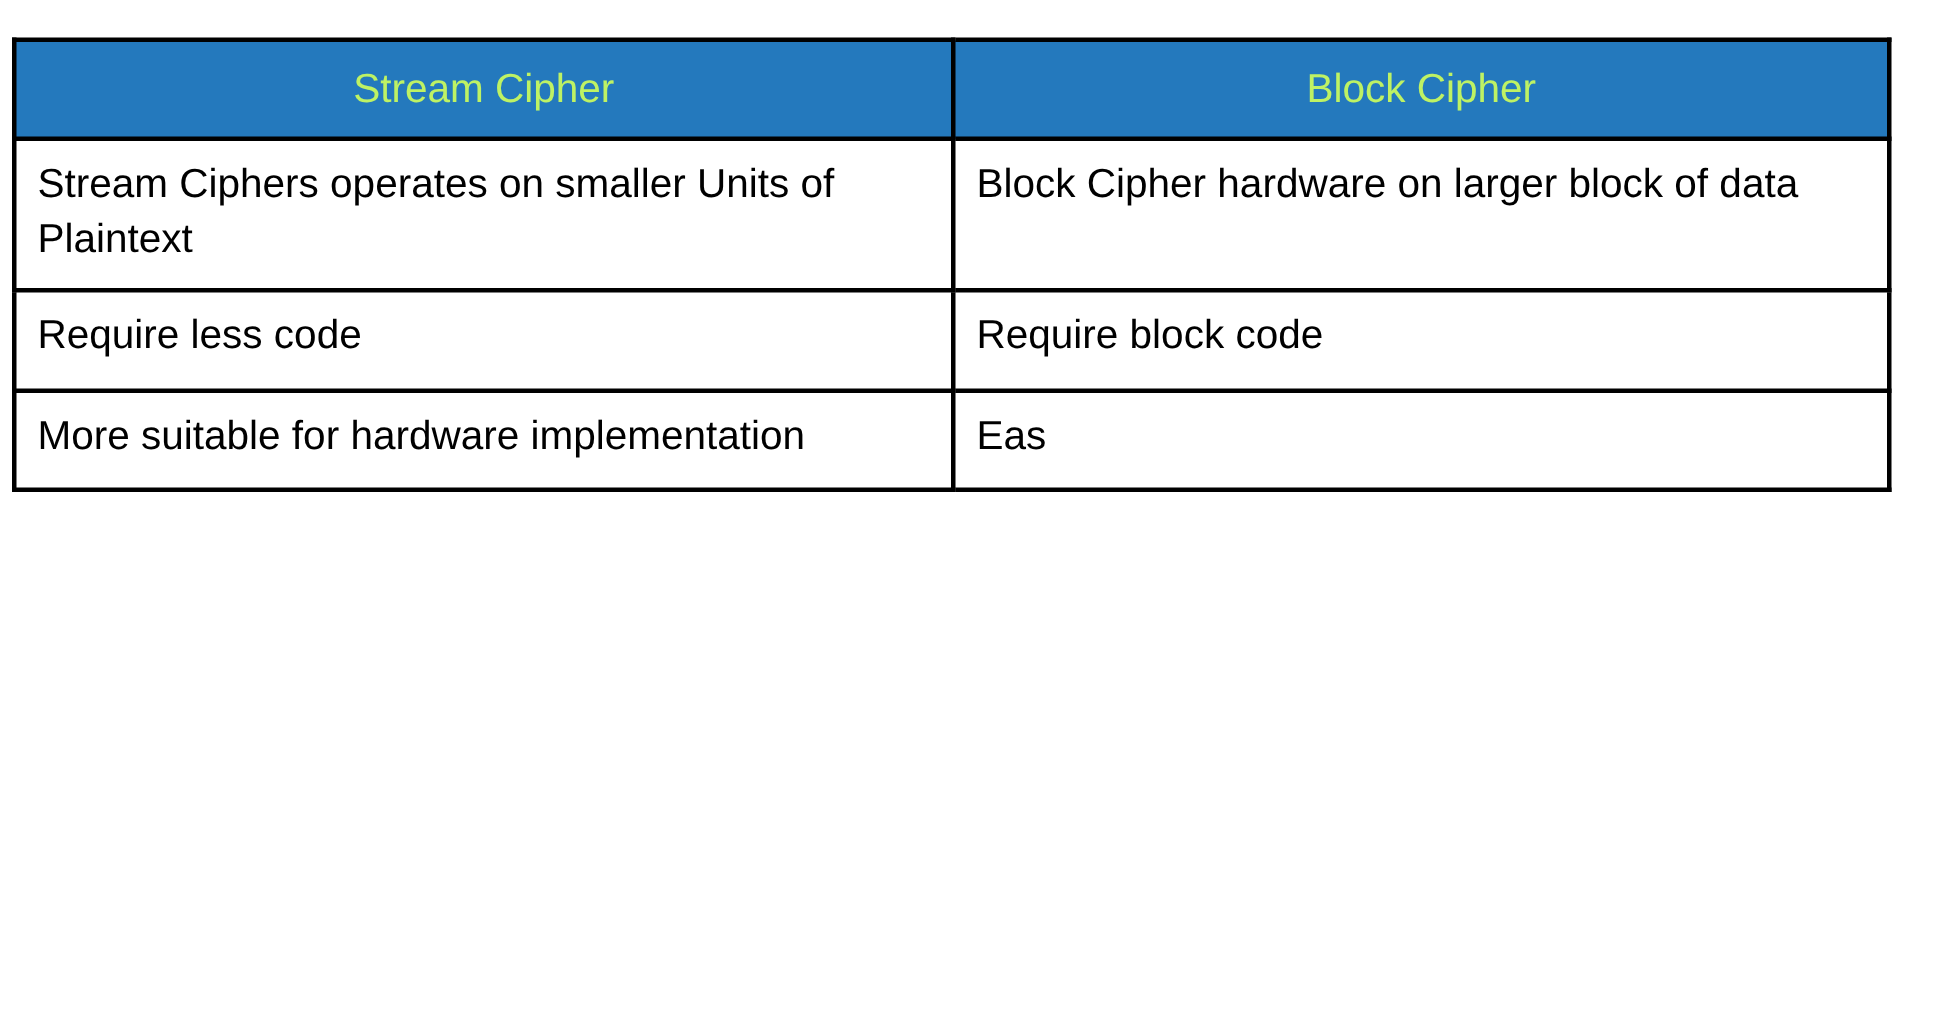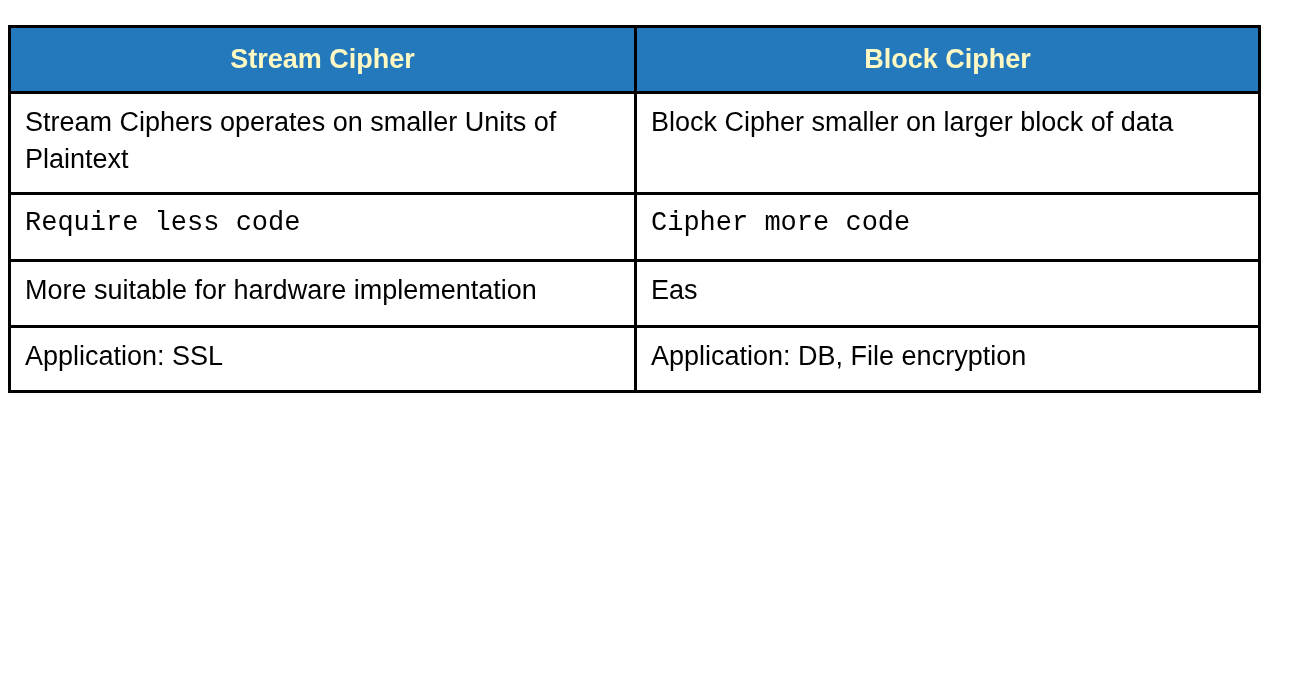--- a/index.html
+++ b/index.html
@@ -27,41 +27,41 @@
 
   #comparison-table th,
   #comparison-table td {
     border: 3px solid #000000;
     vertical-align: top;
     box-sizing: border-box;
   }
 
   #comparison-table thead th {
     background: #2479bd;
-    color: #fef9c3;
+    color: #bef264;
     text-align: center;
-    font-weight: bold;
+    font-weight: normal;
     font-size: 27px;
     line-height: 34px;
     height: 66px;
     padding: 14px 10px 12px 10px;
   }
 
   #comparison-table tbody td {
     background: #ffffff;
     color: #000000;
     font-size: 27px;
     line-height: 37px;
     padding: 10px 12px 10px 14px;
   }
 
   .row-h1 td { height: 101px; }
   .row-h2 td { height: 70px; }
   .row-h3 td { height: 136px; }
-  .row-h4 td { height: 67px; font-family: Liberation Mono, monospace; }
+  .row-h4 td { height: 67px; }
   .row-h5 td { height: 66px; }
   .row-h6 td { height: 66px; }
   .row-h7 td { height: 65px; }
 </style>
 </head>
 <body>
 
 <table id="comparison-table">
   <colgroup>
     <col class="col-left">
@@ -69,28 +69,24 @@
   </colgroup>
   <thead>
     <tr>
       <th>Stream Cipher</th>
       <th>Block Cipher</th>
     </tr>
   </thead>
   <tbody>
     <tr class="row-h1">
       <td>Stream Ciphers operates on smaller Units of Plaintext</td>
-      <td>Block Cipher smaller on larger block of data</td>
+      <td>Block Cipher hardware on larger block of data</td>
     </tr>
     <tr class="row-h4">
       <td>Require less code</td>
-      <td>Cipher more code</td>
+      <td>Require block code</td>
     </tr>
     <tr class="row-h5">
       <td>More suitable for hardware implementation</td>
       <td>Eas</td>
     </tr>
-    <tr class="row-h7">
-      <td>Application: SSL</td>
-      <td>Application: DB, File encryption</td>
-    </tr>
   </tbody>
 </table>
 
 </body></html>

